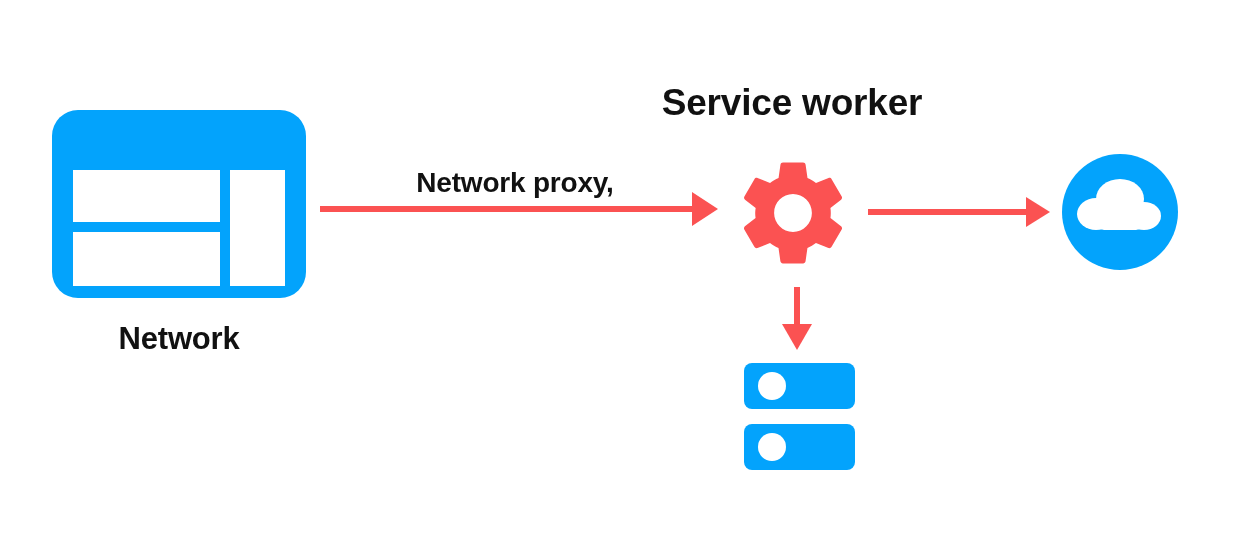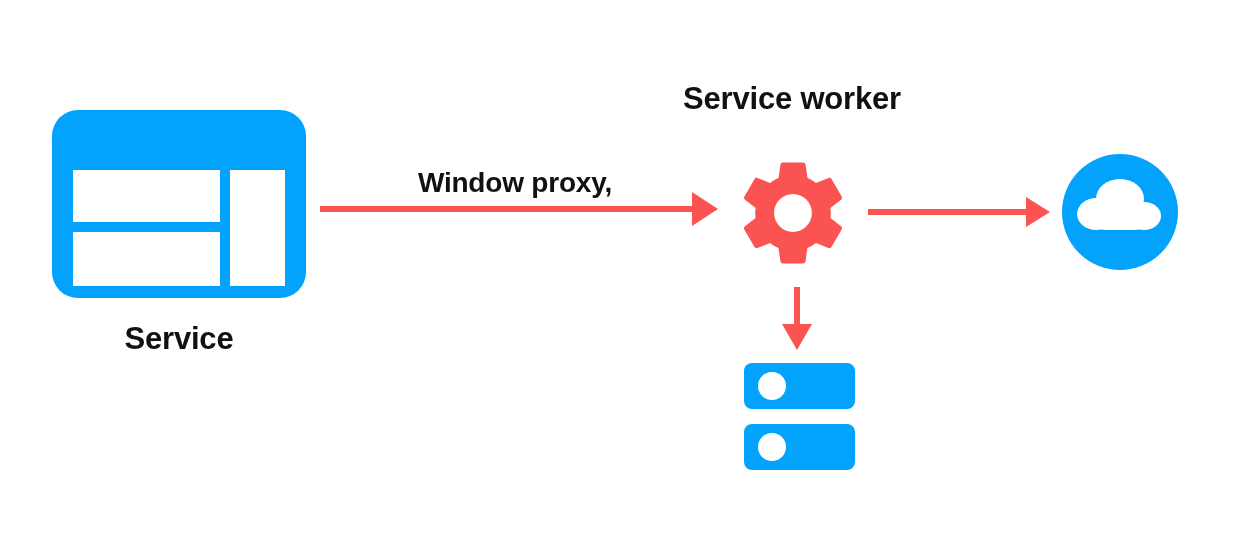--- a/index.html
+++ b/index.html
@@ -37,21 +37,21 @@
     top: 322px;
     width: 254px;
     text-align: center;
     font-size: 31px;
   }
   #service-worker-label {
     left: 642px;
     top: 82px;
     width: 300px;
     text-align: center;
-    font-size: 31px;
+    font-size: 37px;
   }
   #edge-label-window-sw {
     left: 372px;
     top: 104px;
     width: 286px;
     text-align: center;
     font-size: 28px;
   }
   .edge-label-line {
     display: block;
@@ -107,21 +107,21 @@
 
     <g>
       <rect x="744" y="363" width="111" height="46" rx="8" ry="8" fill="#03A3FC"></rect>
       <circle cx="772" cy="386" r="14" fill="#ffffff"></circle>
       <rect x="744" y="424" width="111" height="46" rx="8" ry="8" fill="#03A3FC"></rect>
       <circle cx="772" cy="447" r="14" fill="#ffffff"></circle>
     </g>
 
   </svg>
 
-  <div class="node-label" id="window-label">Service</div>
+  <div class="node-label" id="window-label">Network</div>
 
   <div class="node-label" id="service-worker-label">Service worker</div>
 
   <div class="node-label" id="edge-label-window-sw">
-    <span class="edge-label-line">Window proxy,</span>
+    <span class="edge-label-line">Network proxy,</span>
   </div>
 
 </div>
 
 </body></html>

